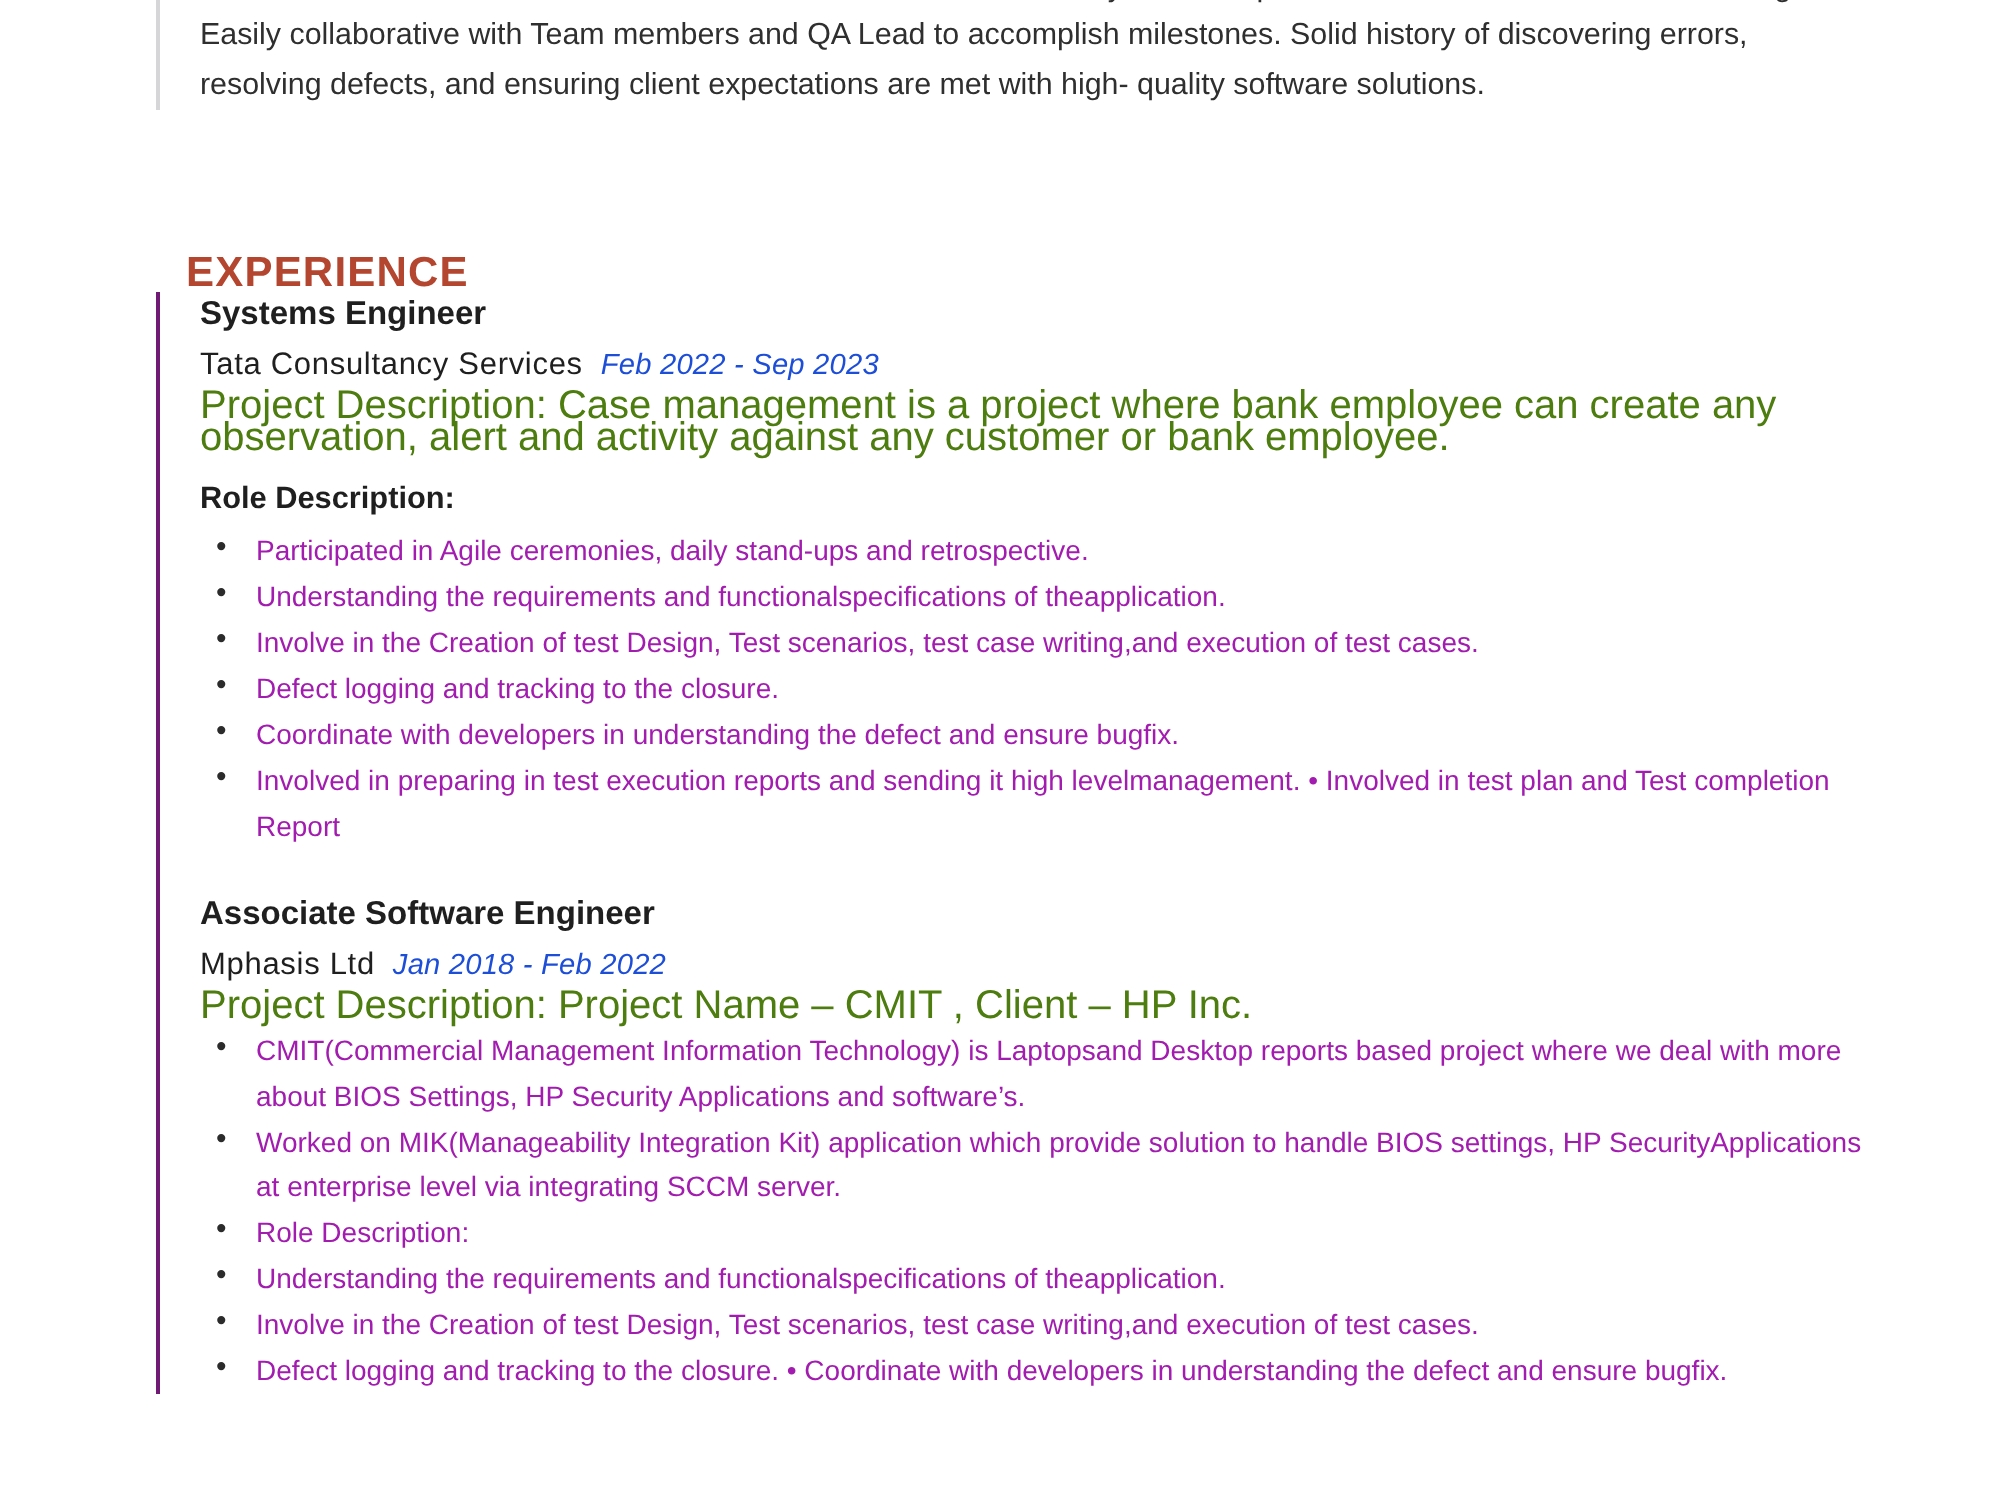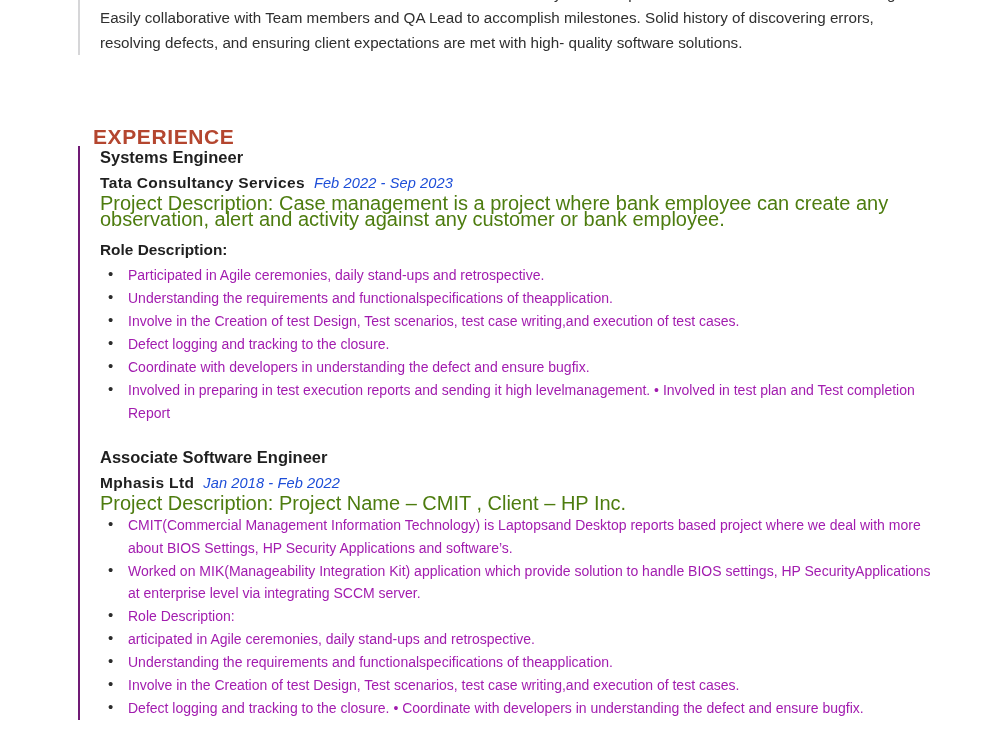--- a/index.html
+++ b/index.html
@@ -67,21 +67,21 @@
     line-height: 23px;
     margin: 0 0 3px 0;
   }
   .job-meta {
     line-height: 22px;
     margin: 0 0 1px 0;
     white-space: nowrap;
   }
   .job-company {
     font-size: 15.5px;
-    font-weight: 700;
+    font-weight: 400;
     color: #1f1f1f;
     letter-spacing: 0.35px;
     margin-top: 48px;
   }
   .job-dates {
     font-size: 14.6px;
     font-style: italic;
     color: #1d4ed8;
     margin-left: 9px;
     letter-spacing: 0.1px;
@@ -155,21 +155,20 @@
     <div class="job">
       <div class="job-title">Associate Software Engineer</div>
       <div class="job-meta">
         <span class="job-company">Mphasis Ltd</span><span class="job-dates">Jan 2018 - Feb 2022</span>
       </div>
       <p class="job-project">Project Description: Project Name – CMIT , Client – HP Inc.</p>
       <ul class="bullets">
         <li>CMIT(Commercial Management Information Technology) is Laptopsand Desktop reports based project where we deal with more about BIOS Settings, HP Security Applications and software’s.</li>
         <li>Worked on MIK(Manageability Integration Kit) application which provide solution to handle BIOS settings, HP SecurityApplications at enterprise level via integrating SCCM server.</li>
         <li>Role Description:</li>
-        <li>articipated in Agile ceremonies, daily stand-ups and retrospective.</li>
         <li>Understanding the requirements and functionalspecifications of theapplication.</li>
         <li>Involve in the Creation of test Design, Test scenarios, test case writing,and execution of test cases.</li>
         <li>Defect logging and tracking to the closure. • Coordinate with developers in understanding the defect and ensure bugfix.</li>
       </ul>
     </div>
 
   </div>
 </div>
 
 </body></html>

